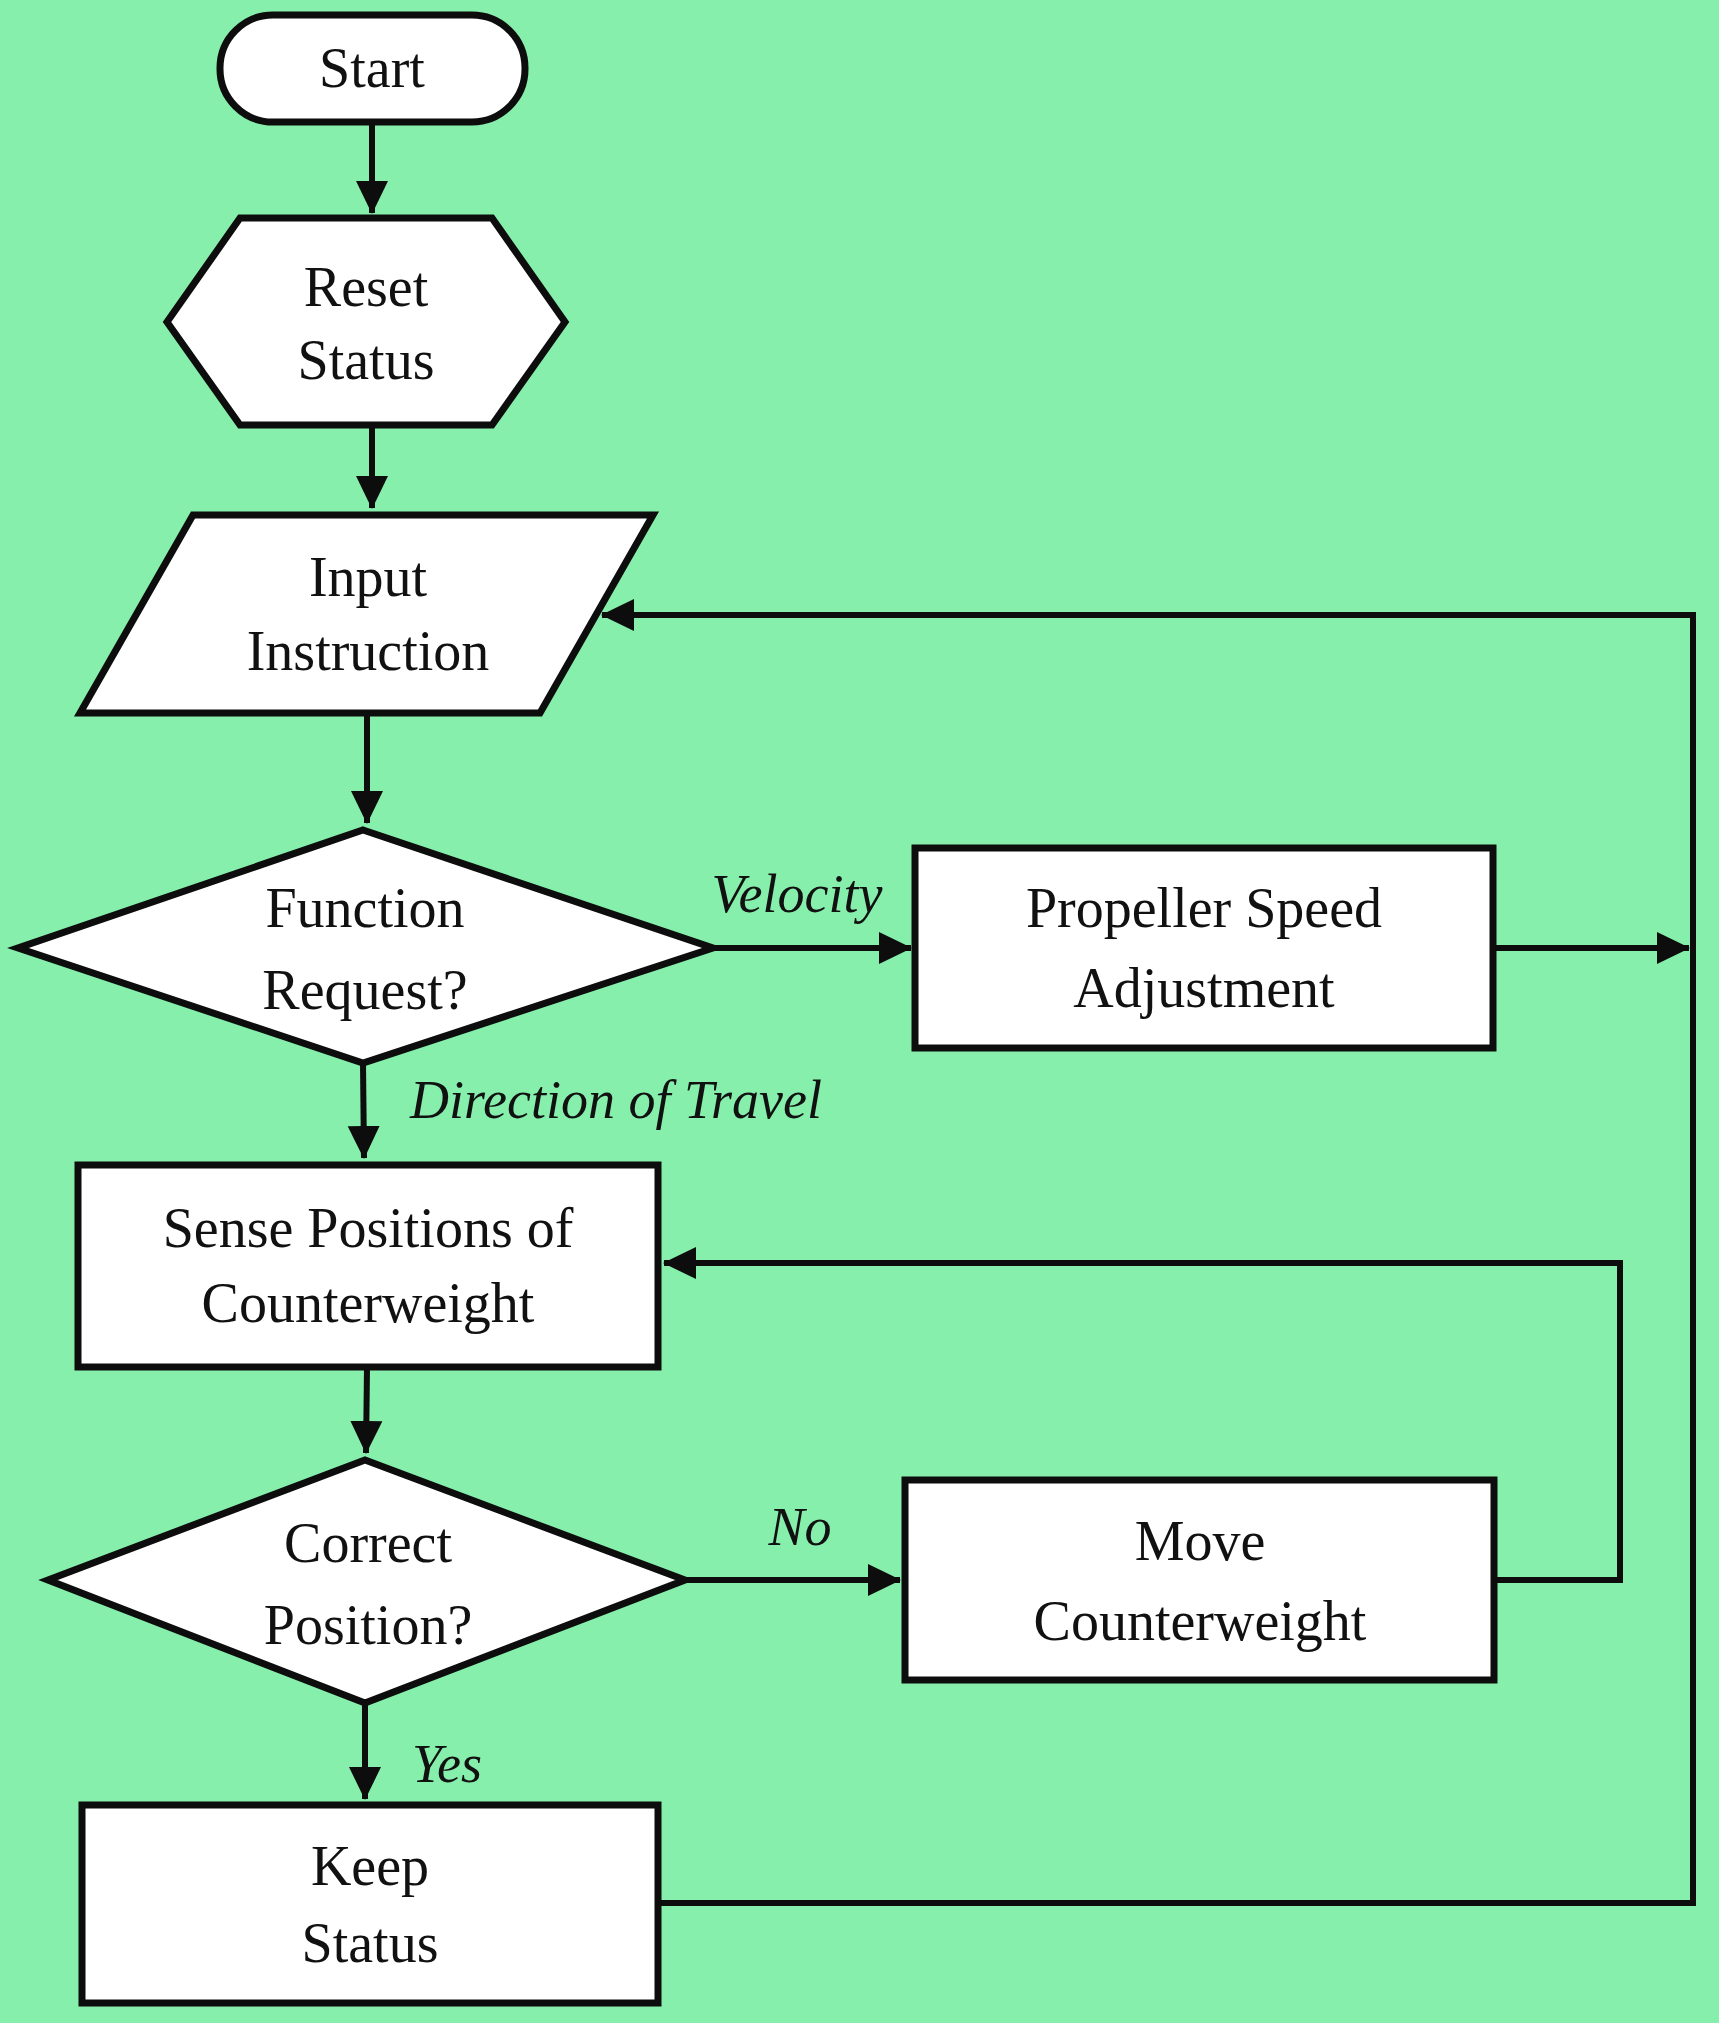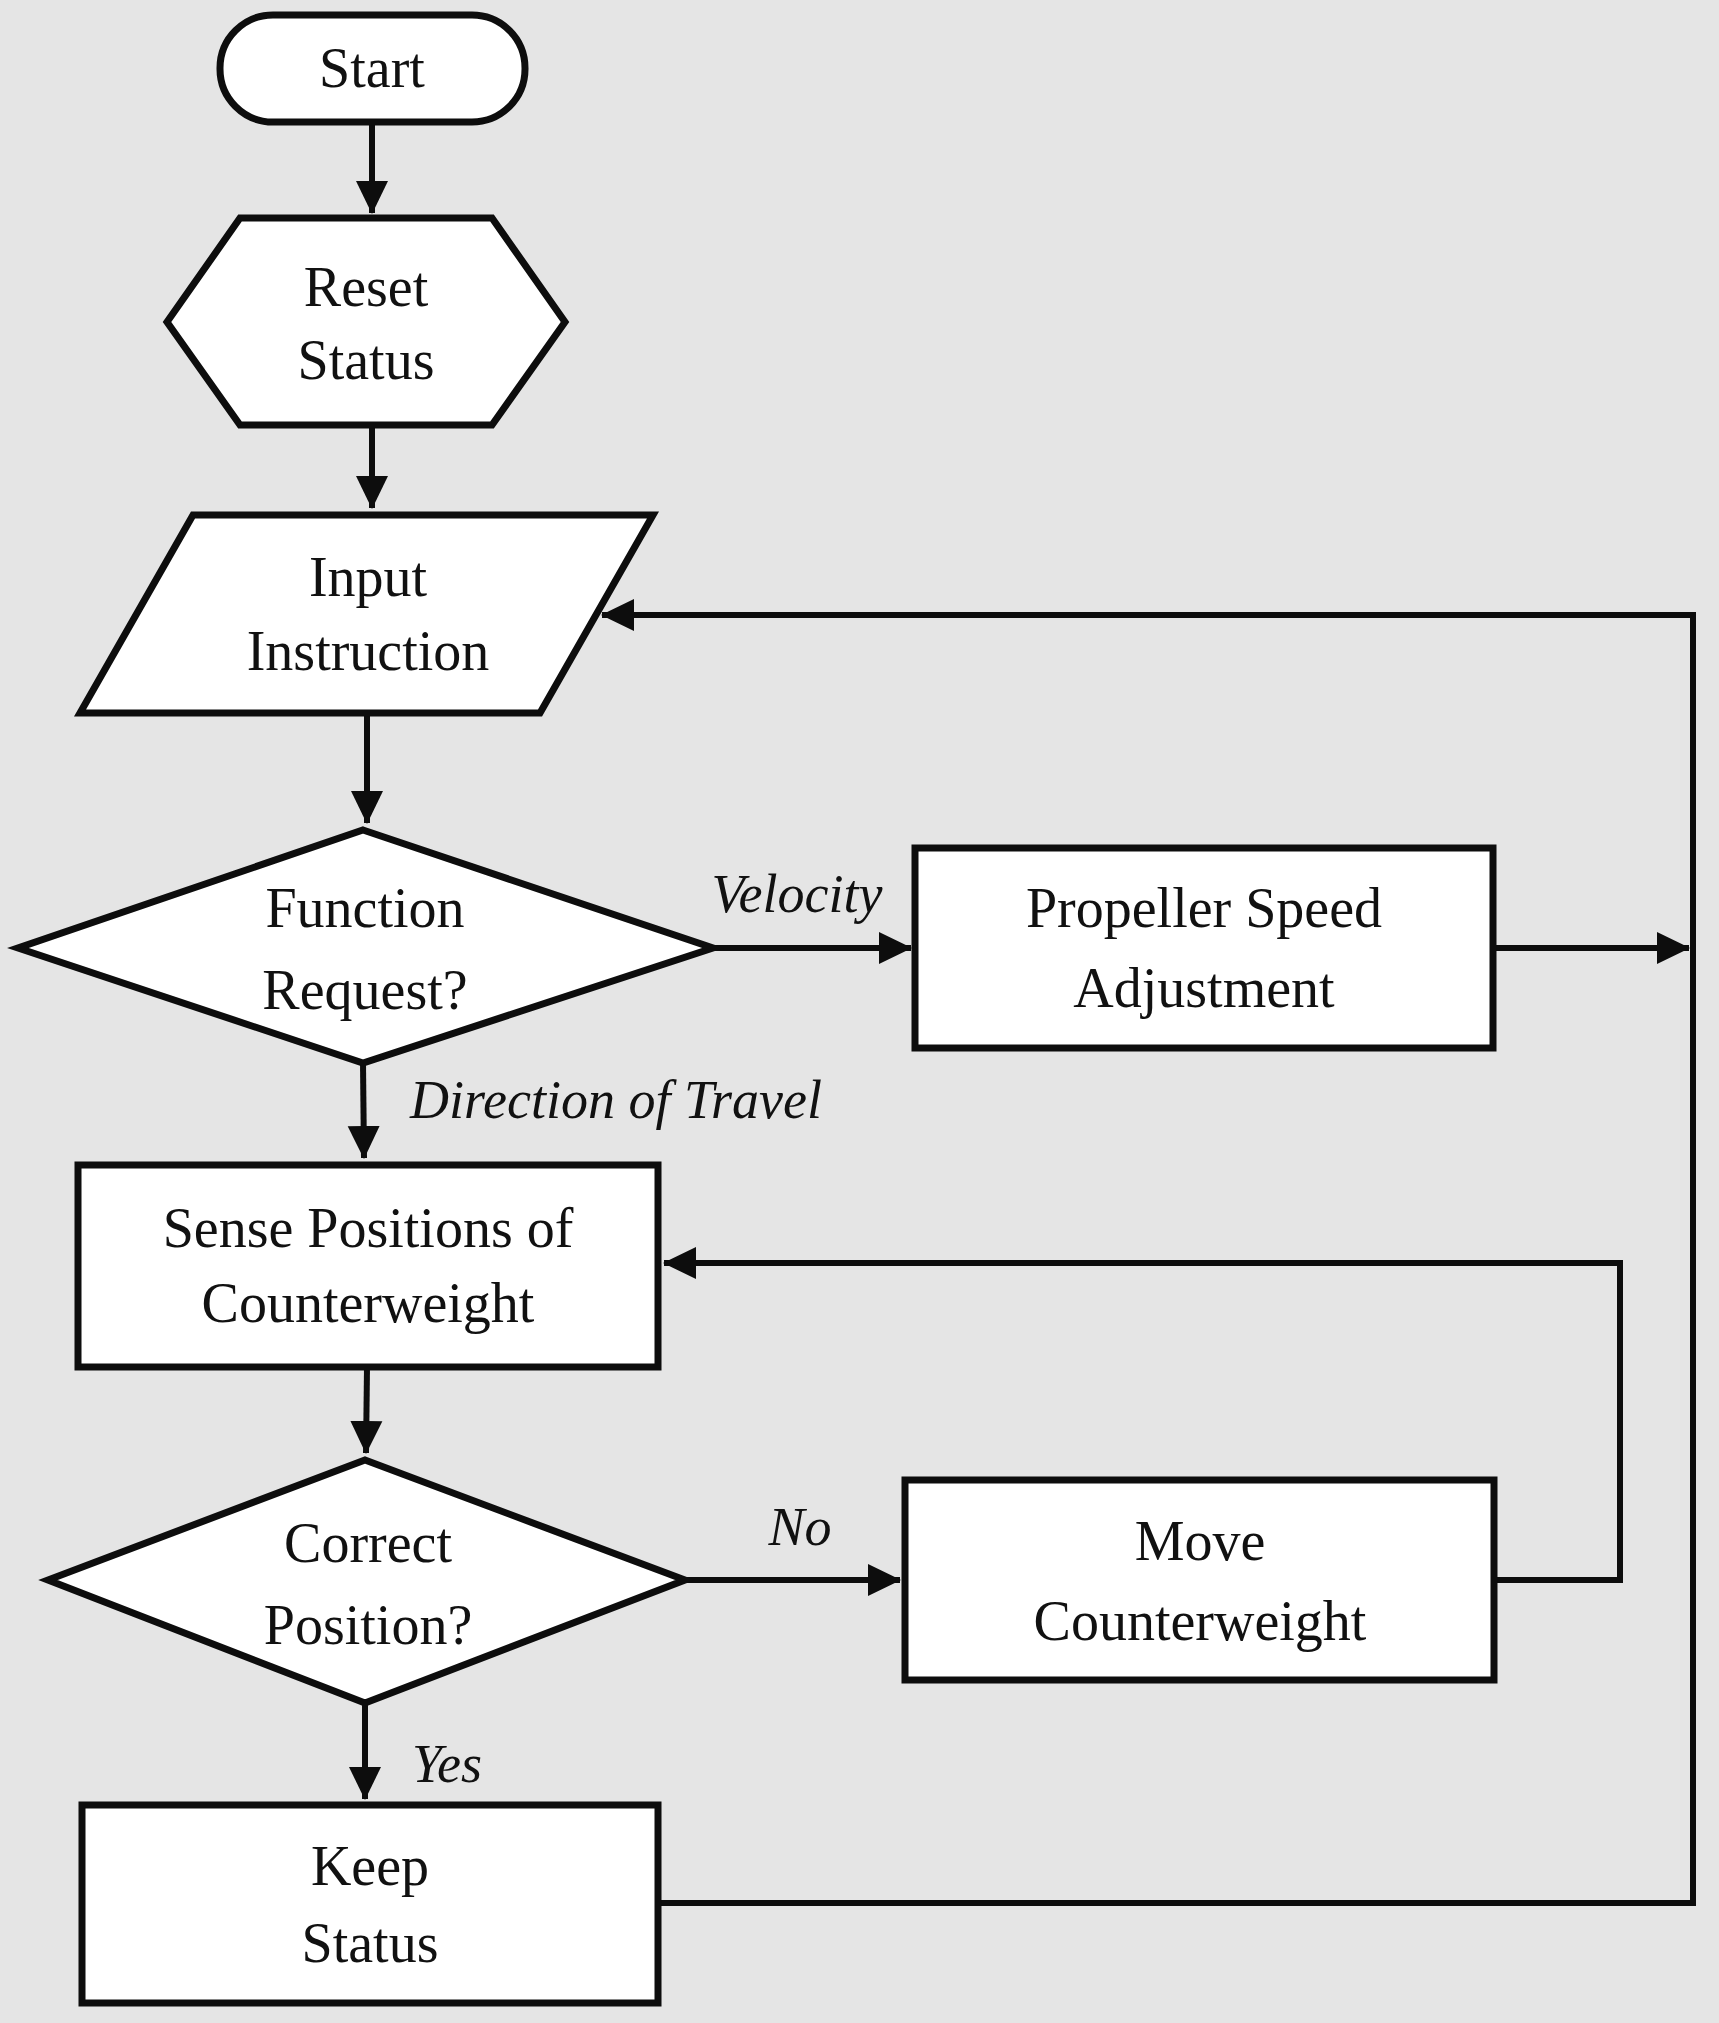--- a/index.html
+++ b/index.html
@@ -3,21 +3,21 @@
 <meta charset="utf-8">
 <style>
   html, body {
     margin: 0;
     padding: 0;
     background: #ffffff;
   }
   .figure-wrap {
     width: 1719px;
     height: 2023px;
-    background: #e5e5e5;
+    background: #86efac;
     overflow: hidden;
   }
   svg {
     display: block;
   }
   .shape {
     fill: #ffffff;
     stroke: #0d0d0d;
     stroke-width: 7;
     stroke-linejoin: miter;

